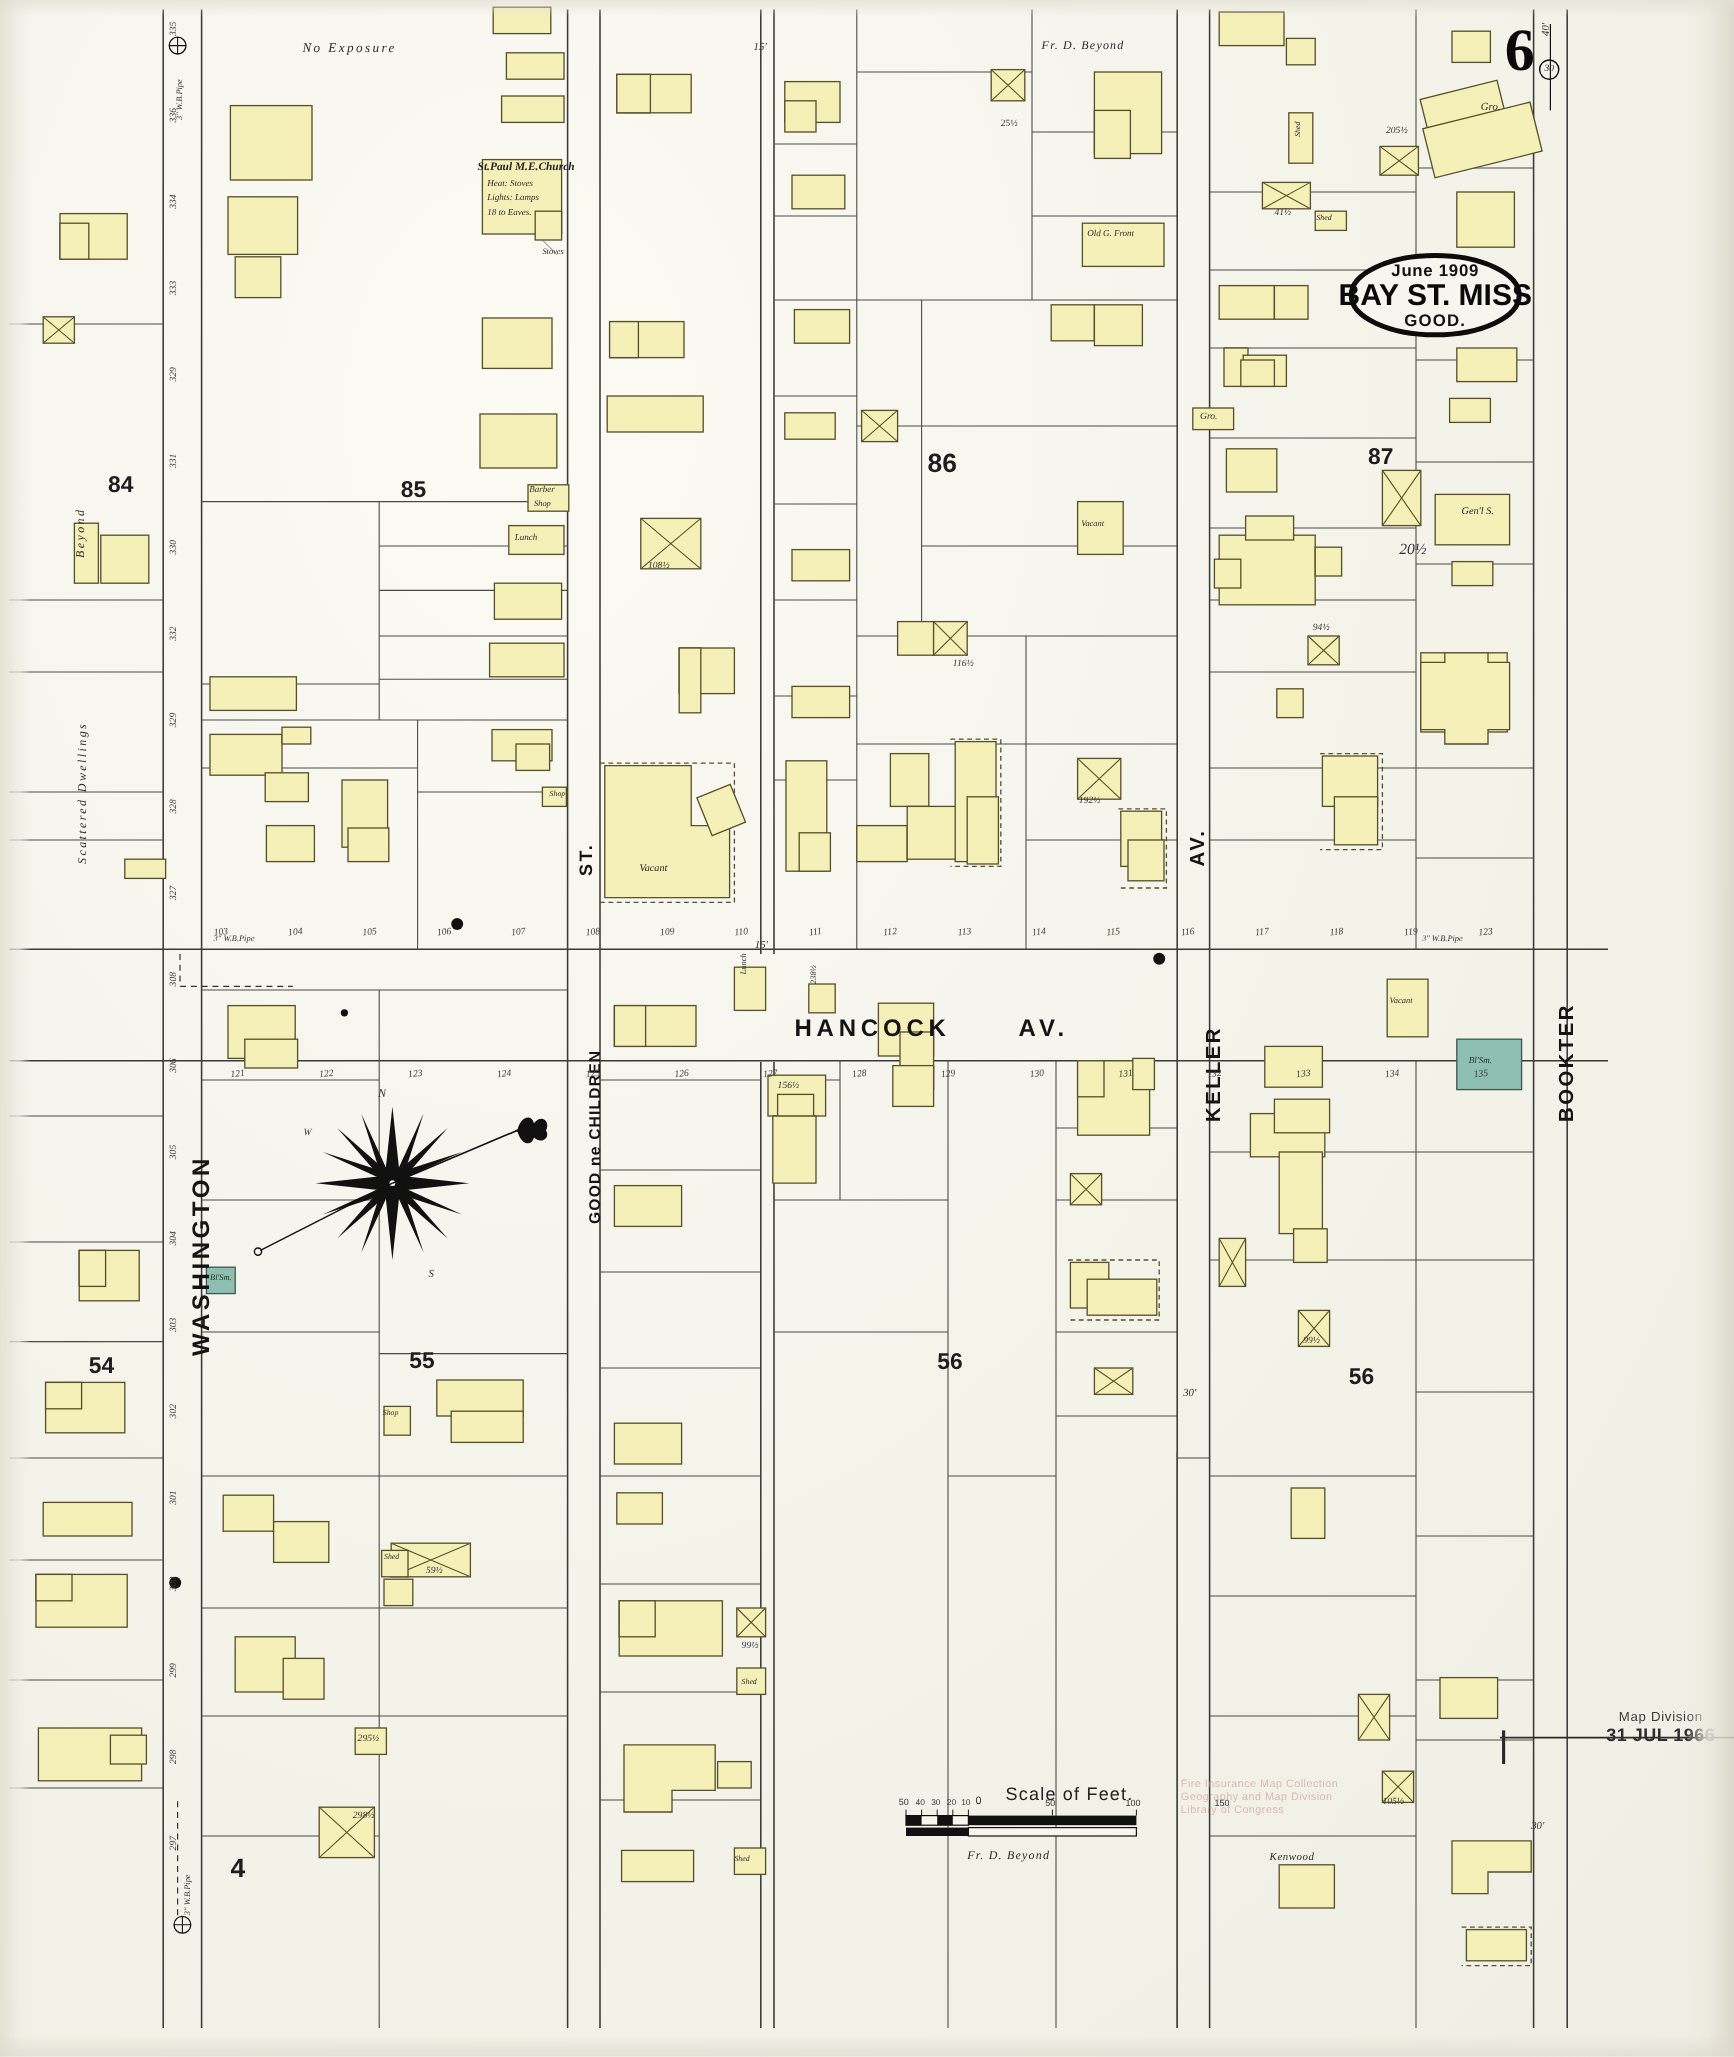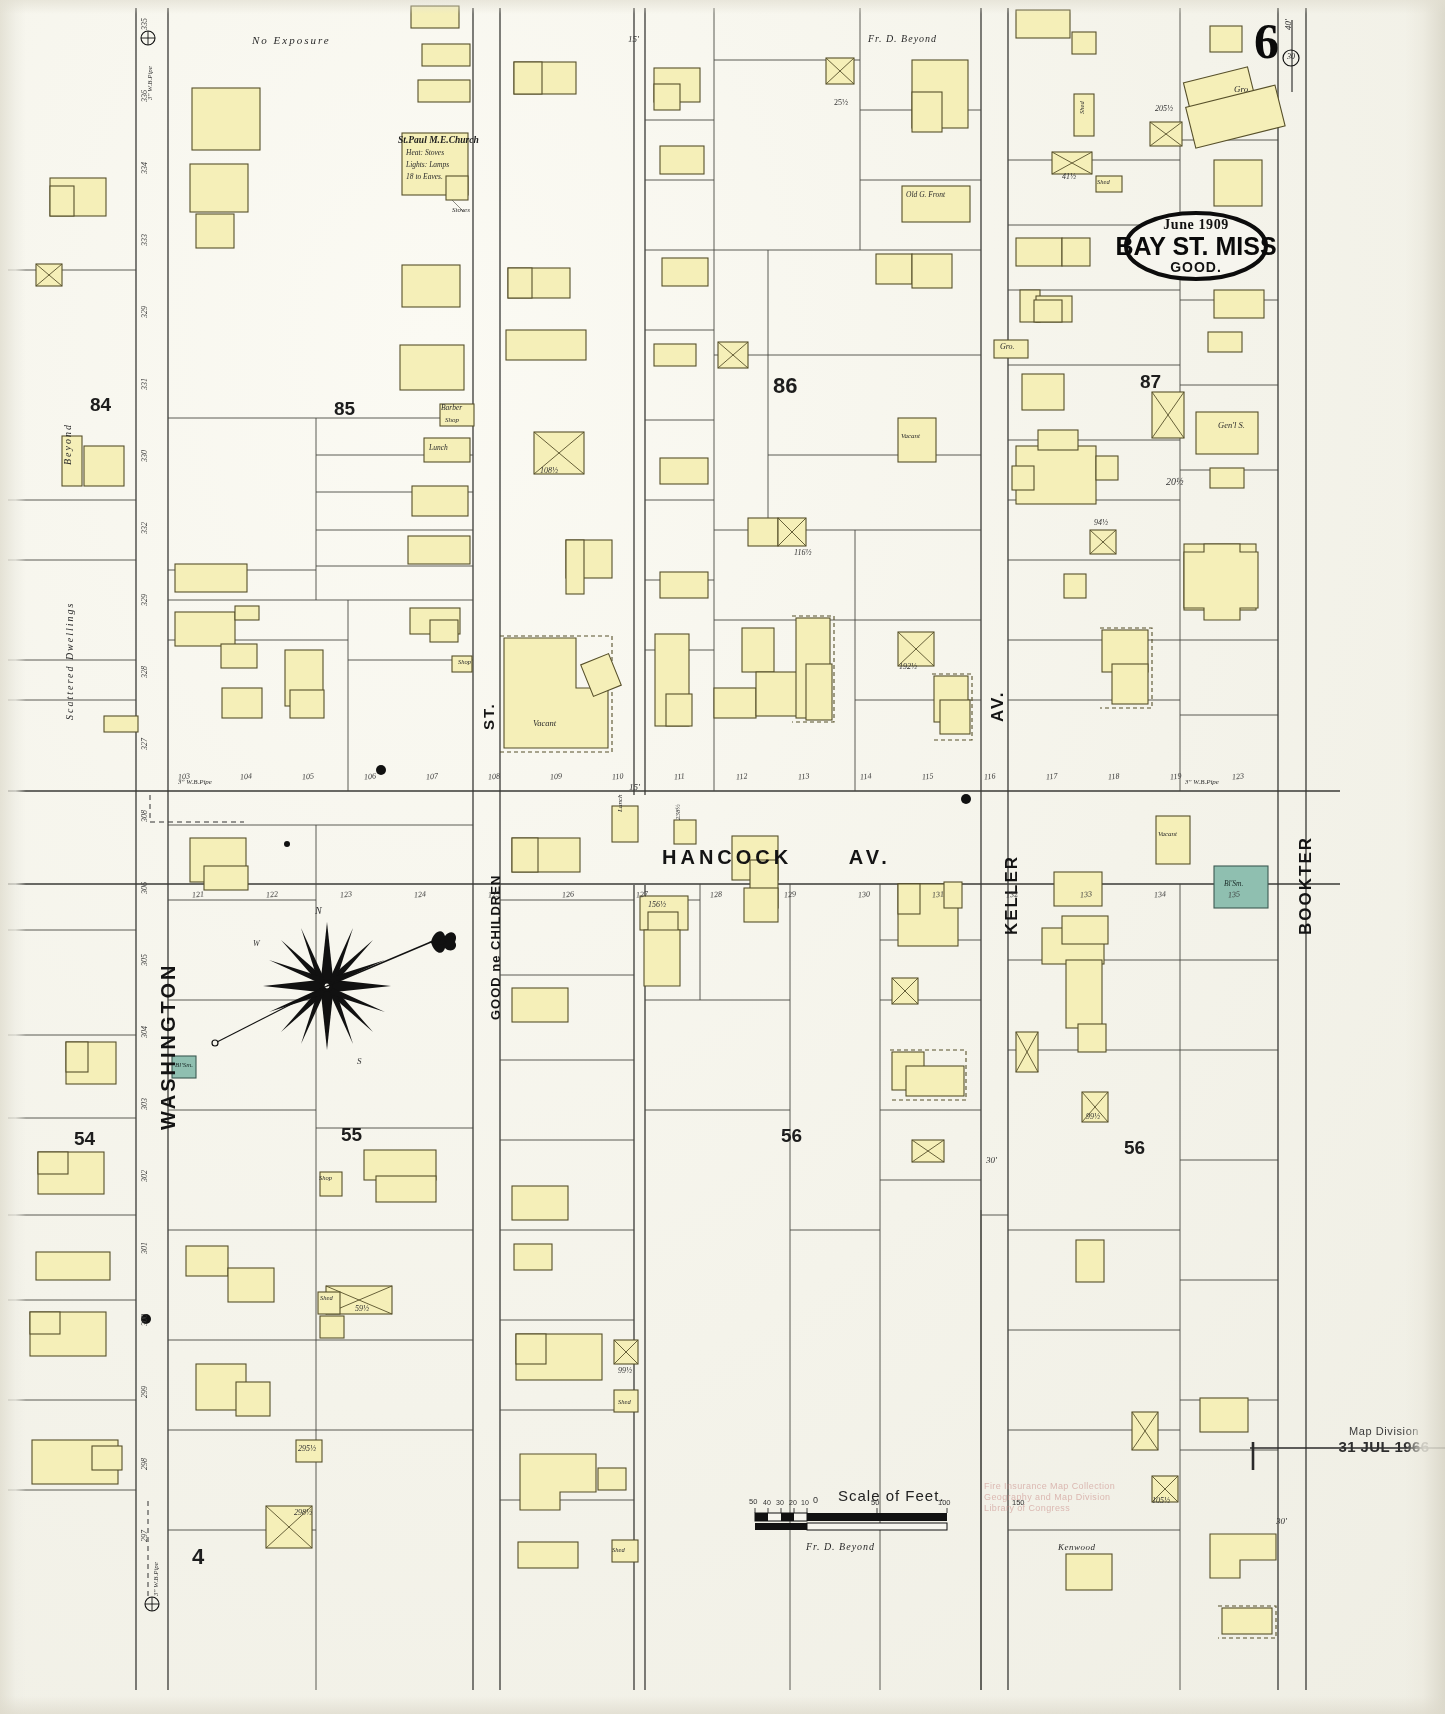--- a/index.html
+++ b/index.html
@@ -516,21 +516,21 @@
     </g>
 
   </svg>
 
   <div style="position:absolute;inset:0;">
 
     <div style="position:absolute;left:1254px;top:16px;font-family:'Liberation Serif',serif;font-weight:700;font-size:50px;color:#0a0a0a;line-height:1;">6</div>
     <div style="position:absolute;left:1283px;top:30px;transform:rotate(-90deg);transform-origin:left top;font-family:'Liberation Serif',serif;font-style:italic;font-size:9px;color:#333;">40'</div>
     <div style="position:absolute;left:1287px;top:52px;font-family:'Liberation Serif',serif;font-style:italic;font-size:8px;color:#222;">30</div>
 
-    <div style="position:absolute;left:1196px;top:217px;transform:translateX(-50%);font-family:Liberation Serif, serif;font-weight:700;font-size:14px;color:#111;letter-spacing:.6px;">June 1909</div>
+    <div style="position:absolute;left:1196px;top:217px;transform:translateX(-50%);font-family:Liberation Sans, sans-serif;font-weight:700;font-size:14px;color:#111;letter-spacing:.6px;">June 1909</div>
     <div style="position:absolute;left:1196px;top:232px;transform:translateX(-50%);font-family:'Liberation Sans',sans-serif;font-weight:700;font-size:25px;color:#0a0a0a;white-space:nowrap;">BAY ST. MISS</div>
     <div style="position:absolute;left:1196px;top:259px;transform:translateX(-50%);font-family:'Liberation Sans',sans-serif;font-weight:700;font-size:14px;color:#111;letter-spacing:1px;">GOOD.</div>
 
     <div style="position:absolute;left:662px;top:846px;font-family:'Liberation Sans',sans-serif;font-weight:700;font-size:20px;color:#141414;letter-spacing:4px;white-space:pre;">HANCOCK      AV.</div>
 
     <div style="position:absolute;left:157px;top:1130px;transform:rotate(-90deg);transform-origin:left top;font-family:'Liberation Sans',sans-serif;font-weight:700;font-size:20px;color:#141414;letter-spacing:3px;white-space:nowrap;">WASHINGTON</div>
 
     <div style="position:absolute;left:480px;top:730px;transform:rotate(-90deg);transform-origin:left top;font-family:'Liberation Sans',sans-serif;font-weight:700;font-size:15px;color:#141414;letter-spacing:2px;white-space:nowrap;">ST.</div>
 
     <div style="position:absolute;left:488px;top:1020px;transform:rotate(-90deg);transform-origin:left top;font-family:'Liberation Sans',sans-serif;font-weight:700;font-size:13px;color:#141414;letter-spacing:1px;white-space:nowrap;">GOOD  ne CHILDREN</div>
@@ -581,21 +581,21 @@
     <div style="position:absolute;left:616px;top:812px;transform:rotate(-90deg);transform-origin:left top;font-family:'Liberation Serif',serif;font-style:italic;font-size:7px;color:#2b2b2b;">Lunch</div>
     <div style="position:absolute;left:618px;top:1398px;font-family:'Liberation Serif',serif;font-style:italic;font-size:6.5px;color:#2b2b2b;">Shed</div>
     <div style="position:absolute;left:612px;top:1546px;font-family:'Liberation Serif',serif;font-style:italic;font-size:6.5px;color:#2b2b2b;">Shed</div>
     <div style="position:absolute;left:458px;top:658px;font-family:'Liberation Serif',serif;font-style:italic;font-size:6.5px;color:#2b2b2b;">Shop</div>
     <div style="position:absolute;left:1078px;top:114px;transform:rotate(-90deg);transform-origin:left top;font-family:'Liberation Serif',serif;font-style:italic;font-size:6.5px;color:#2b2b2b;">Shed</div>
     <div style="position:absolute;left:1097px;top:178px;font-family:'Liberation Serif',serif;font-style:italic;font-size:6.5px;color:#2b2b2b;">Shed</div>
 
     <div style="position:absolute;left:834px;top:98px;font-family:'Liberation Serif',serif;font-size:8px;color:#333;">25½</div>
     <div style="position:absolute;left:1155px;top:104px;font-family:'Liberation Serif',serif;font-style:italic;font-size:8px;color:#333;">205½</div>
     <div style="position:absolute;left:1062px;top:172px;font-family:'Liberation Serif',serif;font-style:italic;font-size:8px;color:#333;">41½</div>
-    <div style="position:absolute;left:1166px;top:476px;font-family:'Liberation Serif',serif;font-style:italic;font-size:10px;color:#333;">20½</div>
+    <div style="position:absolute;left:1166px;top:450px;font-family:'Liberation Serif',serif;font-style:italic;font-size:13px;color:#333;">20½</div>
     <div style="position:absolute;left:1094px;top:518px;font-family:'Liberation Serif',serif;font-style:italic;font-size:8px;color:#333;">94½</div>
     <div style="position:absolute;left:540px;top:466px;font-family:'Liberation Serif',serif;font-style:italic;font-size:8px;color:#333;">108½</div>
     <div style="position:absolute;left:794px;top:548px;font-family:'Liberation Serif',serif;font-style:italic;font-size:8px;color:#333;">116½</div>
     <div style="position:absolute;left:899px;top:662px;font-family:'Liberation Serif',serif;font-style:italic;font-size:8px;color:#333;">192½</div>
     <div style="position:absolute;left:355px;top:1304px;font-family:'Liberation Serif',serif;font-style:italic;font-size:8px;color:#333;">59½</div>
     <div style="position:absolute;left:1086px;top:1112px;font-family:'Liberation Serif',serif;font-style:italic;font-size:8px;color:#333;">99½</div>
     <div style="position:absolute;left:298px;top:1444px;font-family:'Liberation Serif',serif;font-style:italic;font-size:8px;color:#333;">295½</div>
     <div style="position:absolute;left:294px;top:1508px;font-family:'Liberation Serif',serif;font-style:italic;font-size:8px;color:#333;">298½</div>
     <div style="position:absolute;left:618px;top:1366px;font-family:'Liberation Serif',serif;font-style:italic;font-size:8px;color:#333;">99½</div>
     <div style="position:absolute;left:674px;top:820px;transform:rotate(-90deg);transform-origin:left top;font-family:'Liberation Serif',serif;font-style:italic;font-size:7px;color:#333;">238½</div>

